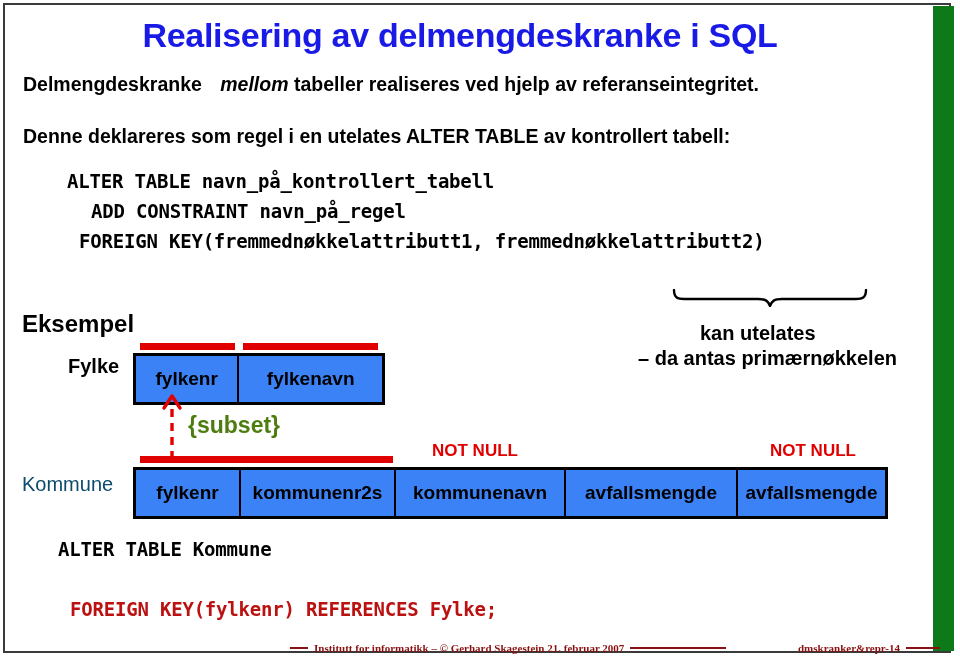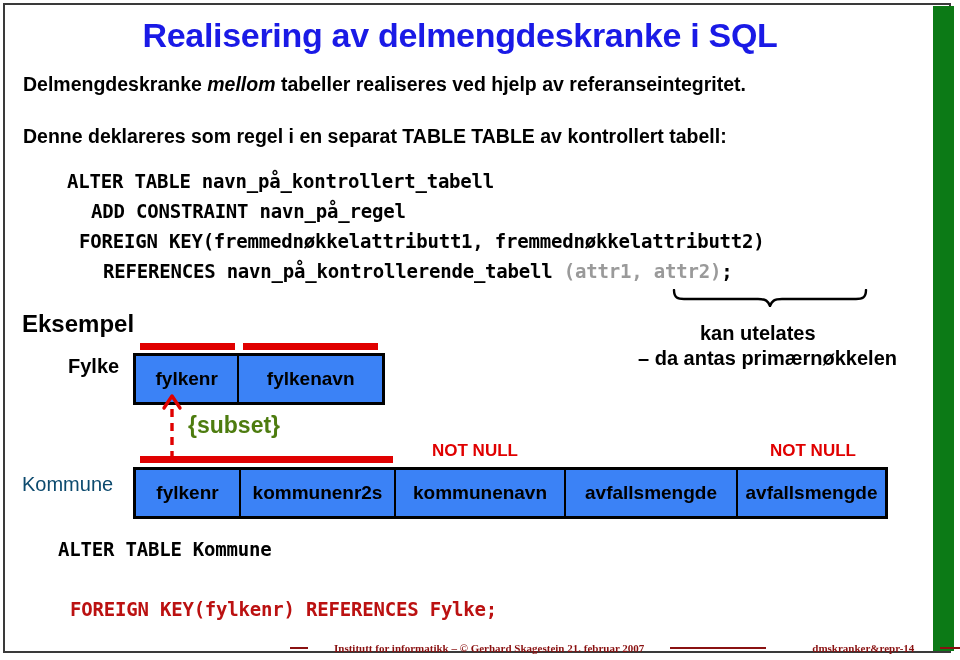--- a/index.html
+++ b/index.html
@@ -46,21 +46,21 @@
   
   .bodyline {
     position: absolute;
     color: #000000;
     font-size: 19.5px;
     font-weight: bold;
     white-space: nowrap;
   }
   #line-1 { left: 23px; top: 73px; }
   #line-2 { left: 23px; top: 125px; }
-  .it { font-style: italic; }
+  .it { font-style: italic; margin-left: 13px; }
 
   
   .code {
     position: absolute;
     font-family: "DejaVu Sans Mono", "Liberation Mono", monospace;
     font-size: 19px;
     font-weight: bold;
     color: #000000;
     white-space: pre;
     letter-spacing: -0.2px;
@@ -178,21 +178,20 @@
     left: 290px; top: 640px;
     width: 650px;
     height: 16px;
     display: flex;
     align-items: center;
     font-family: "Liberation Serif", serif;
     font-size: 11px;
     font-weight: bold;
     color: #8a1111;
     white-space: nowrap;
-    gap: 20px;
   }
   #footer .rule {
     height: 1.5px;
     background: #8a1111;
     flex: 0 0 auto;
   }
   #footer .rule.r1 { width: 18px; margin-right: 6px; }
   #footer .rule.r2 { width: 96px; margin: 0 6px; }
   #footer .rule.r3 { width: 34px; margin-left: 6px; }
   #footer .spacer { flex: 1 1 auto; }
@@ -202,26 +201,25 @@
 
 <div id="slide">
 
   <div id="frame"></div>
   <div id="green-bar"></div>
 
   <div id="title">Realisering av delmengdeskranke i SQL</div>
 
   <div class="bodyline" id="line-1"><span>Delmengdeskranke </span><span class="it">mellom</span><span> tabeller realiseres ved hjelp av referanseintegritet.</span></div>
 
-  <div class="bodyline" id="line-2">Denne deklareres som regel i en separat TABLE TABLE av kontrollert tabell:</div>
+  <div class="bodyline" id="line-2">Denne deklareres som regel i en utelates ALTER TABLE av kontrollert tabell:</div>
 
   <div class="code" id="code-1">ALTER TABLE navn_på_kontrollert_tabell</div>
   <div class="code" id="code-2">ADD CONSTRAINT navn_på_regel</div>
   <div class="code" id="code-3">FOREIGN KEY(fremmednøkkelattributt1, fremmednøkkelattributt2)</div>
-  <div class="code" id="code-4"><span>REFERENCES navn_på_kontrollerende_tabell </span><span class="dim">(attr1, attr2)</span><span>;</span></div>
 
   <svg id="brace" viewBox="0 0 196 18">
     <path d="M2 1 C2 9, 6 10, 12 10 L86 10 C94 10, 96 12, 98 17 C100 12, 102 10, 110 10 L184 10 C190 10, 194 9, 194 1" fill="none" stroke="#000000" stroke-width="2.4" stroke-linecap="round"></path>
   </svg>
   <div class="note" id="note-1">kan utelates</div>
   <div class="note" id="note-2">– da antas primærnøkkelen</div>
 
   <div id="eksempel">Eksempel</div>
   <div id="fylke-label">Fylke</div>
   <div id="kommune-label">Kommune</div>

